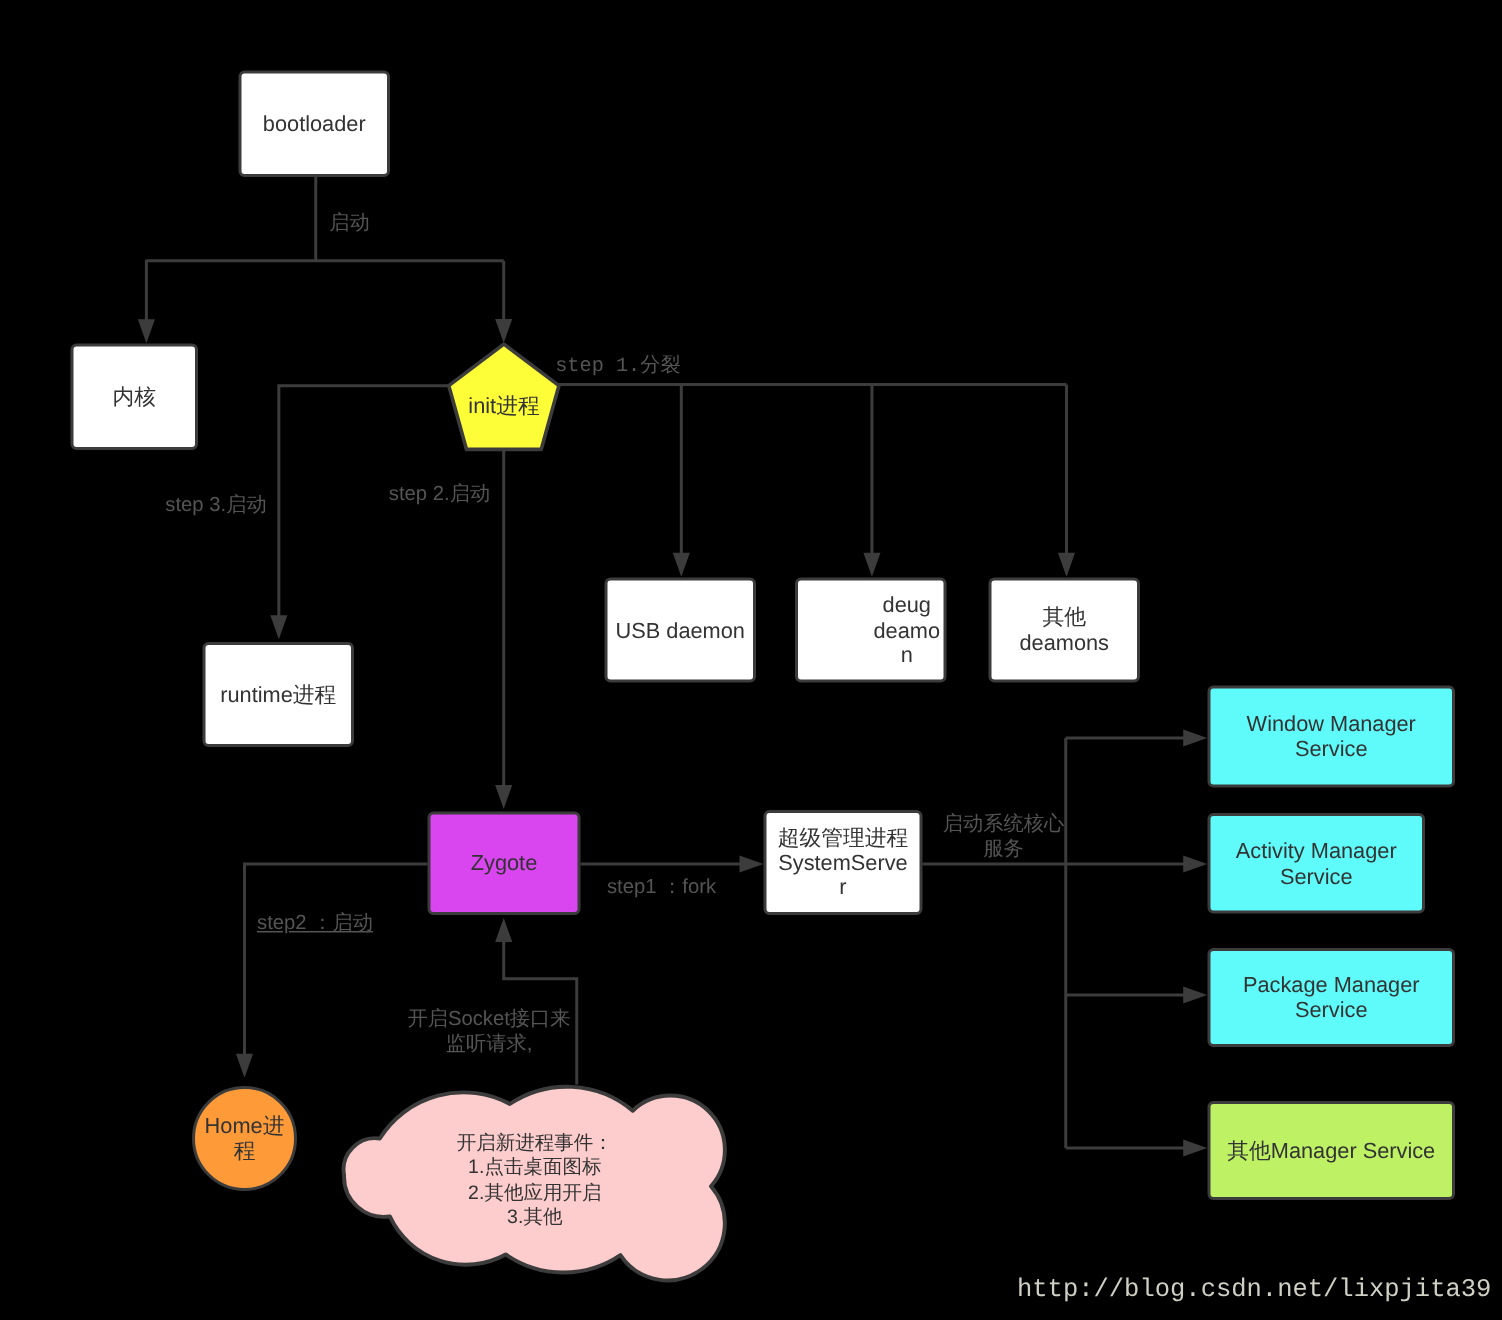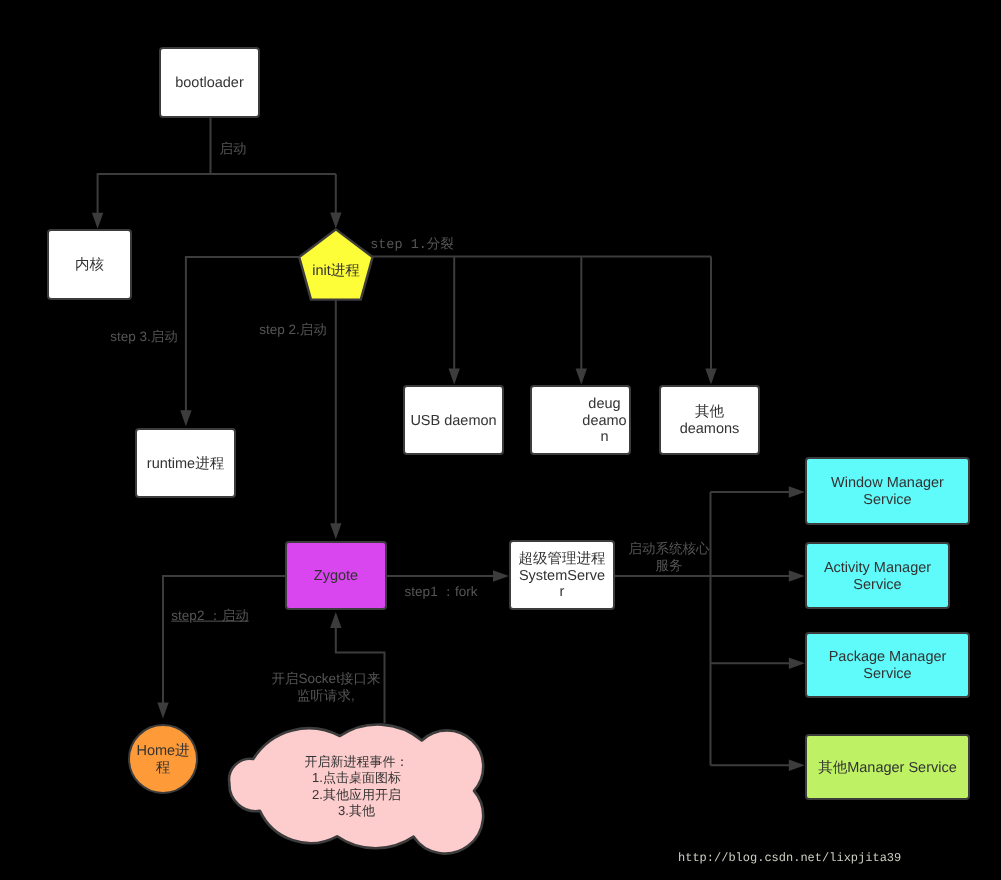--- a/index.html
+++ b/index.html
@@ -8,21 +8,21 @@
          font-family:"Liberation Sans","DejaVu Sans",sans-serif;
          -webkit-font-smoothing:antialiased;
          text-rendering:geometricPrecision;}
   svg.edges{position:absolute;left:0;top:0;width:1001px;height:880px;pointer-events:none;}
   .node{position:absolute;box-sizing:border-box;display:flex;align-items:center;justify-content:center;}
   .node .lbl{display:block;text-align:center;color:#333;font-size:14.5px;line-height:16.6px;
              word-break:break-all;overflow-wrap:anywhere;position:relative;top:1px;}
   .rect{border:2px solid #3c3c3c;border-radius:4px;}
   .edge-label{position:absolute;color:#555;font-size:13.5px;line-height:16.7px;text-align:center;white-space:pre;
               transform:translate(-50%,-50%);}
-  .watermark{position:absolute;color:#cfcfc4;font-family:"Liberation Mono","DejaVu Sans Mono",monospace;font-size:12px;letter-spacing:0px;white-space:pre;}
+  .watermark{position:absolute;color:#cfcfc4;font-family:"Liberation Mono","DejaVu Sans Mono",monospace;font-size:17px;letter-spacing:0px;white-space:pre;}
 </style>
 </head>
 <body>
 
 <div id="stage">
   <svg class="edges" viewBox="0 0 1001 880" xmlns="http://www.w3.org/2000/svg">
     <g id="edge-paths" fill="none" stroke="#3c3c3c" stroke-width="2">
         <polyline points="210.5,117.5 210.5,173.9"></polyline>
         <polyline points="97.6,173.9 335.8,173.9"></polyline>
         <polyline points="97.6,173.2 97.6,225"></polyline>

